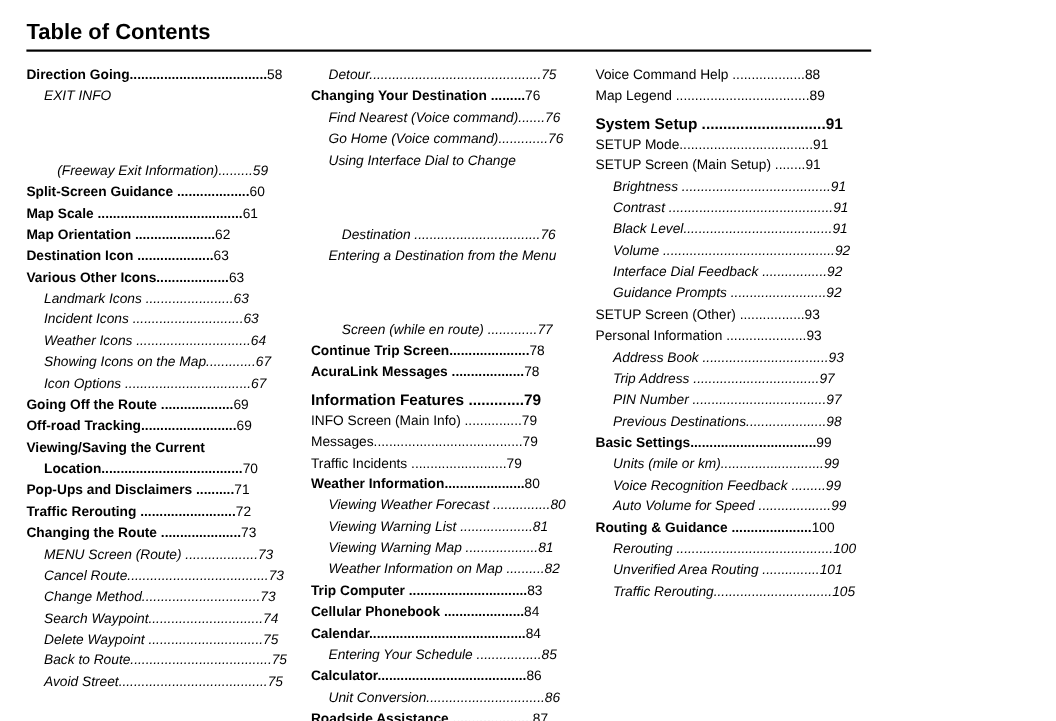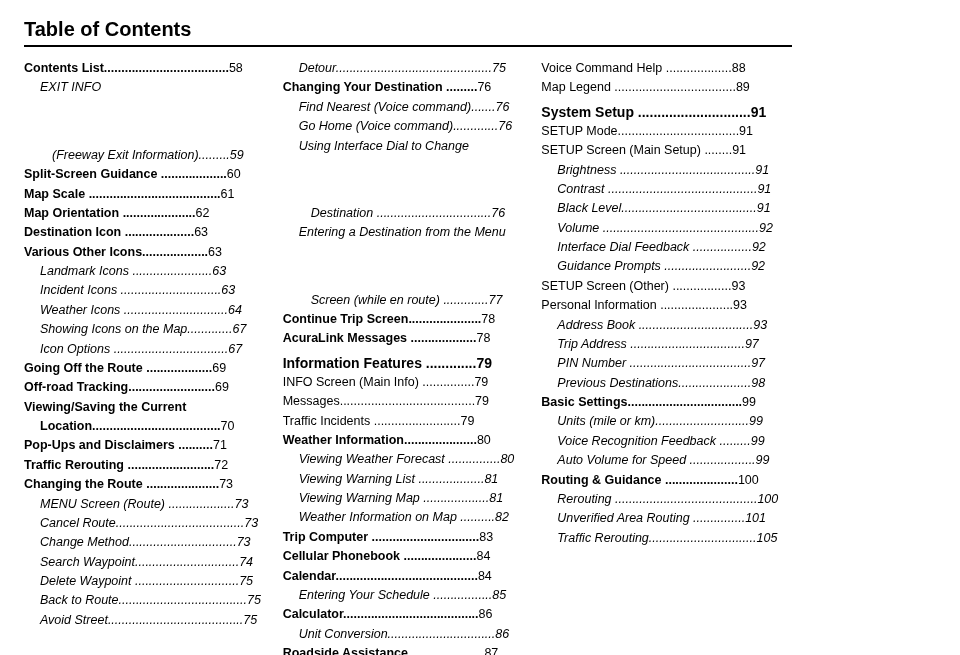--- a/index.html
+++ b/index.html
@@ -80,21 +80,21 @@
     }
   </style>
 </head>
 <body>
 
 <div class="page">
   <div class="page-title">Table of Contents</div>
   <div class="content-area">
 
     <div class="col" id="col1-container">
-        <div class="toc-entry bold"><span>Contents List</span><span class="dots">....................................</span><span class="page-num">58</span></div>
+        <div class="toc-entry bold"><span>Direction Going</span><span class="dots">....................................</span><span class="page-num">58</span></div>
         <div class="toc-entry italic indent1"><span>EXIT INFO</span><span class="dots"></span><span class="page-num"></span></div>
         <div class="toc-entry italic indent2"><span>(Freeway Exit Information).........</span><span class="dots"></span><span class="page-num">59</span></div>
         <div class="toc-entry bold"><span>Split-Screen Guidance </span><span class="dots">...................</span><span class="page-num">60</span></div>
         <div class="toc-entry bold"><span>Map Scale </span><span class="dots">......................................</span><span class="page-num">61</span></div>
         <div class="toc-entry bold"><span>Map Orientation </span><span class="dots">.....................</span><span class="page-num">62</span></div>
         <div class="toc-entry bold"><span>Destination Icon </span><span class="dots">....................</span><span class="page-num">63</span></div>
         <div class="toc-entry bold"><span>Various Other Icons</span><span class="dots">...................</span><span class="page-num">63</span></div>
         <div class="toc-entry italic indent1"><span>Landmark Icons </span><span class="dots">.......................</span><span class="page-num">63</span></div>
         <div class="toc-entry italic indent1"><span>Incident Icons </span><span class="dots">.............................</span><span class="page-num">63</span></div>
         <div class="toc-entry italic indent1"><span>Weather Icons </span><span class="dots">..............................</span><span class="page-num">64</span></div>

